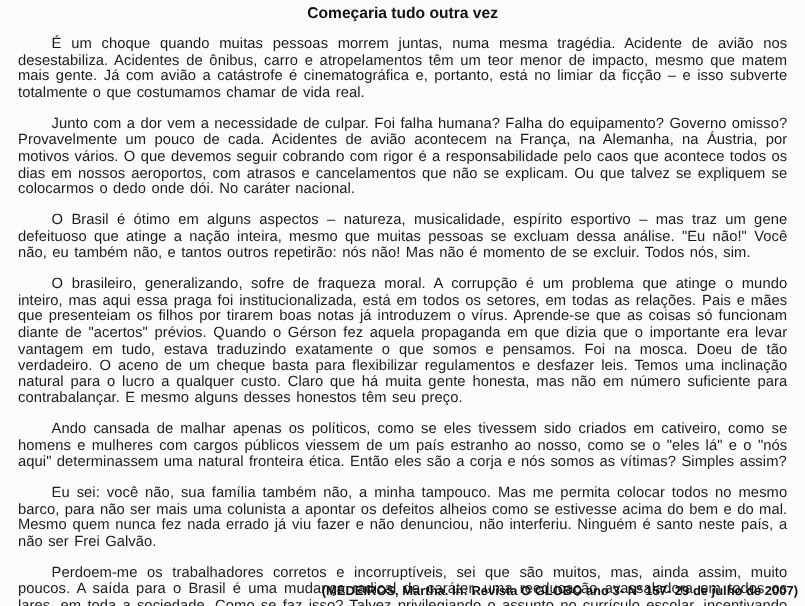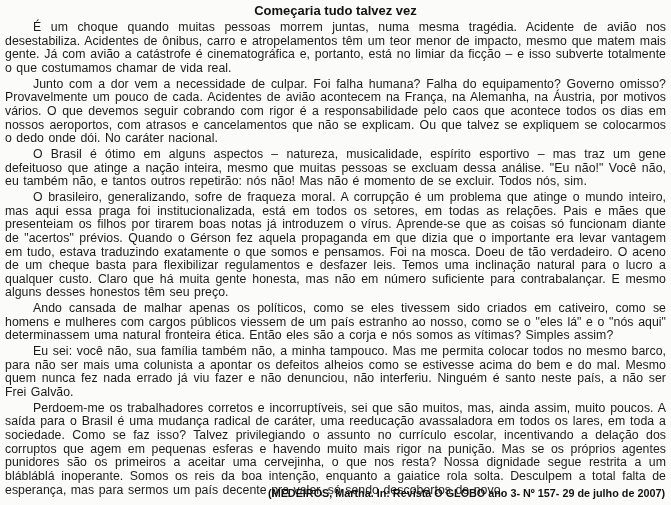--- a/index.html
+++ b/index.html
@@ -20,21 +20,21 @@
   }
   .title {
     margin: 1px 0 3px 0;
     text-align: center;
     font-size: 13px;
     font-weight: bold;
     color: #111111;
     line-height: 15px;
   }
   .body-par {
-    margin: 2px;
+    margin: 12px;
     font-size: 12.3px;
     line-height: 13.65px;
     text-align: justify;
     text-indent: 28px;
     word-spacing: 1px;
     letter-spacing: 0.05px;
   }
   .citation {
     position: absolute;
     right: 6px;
@@ -43,21 +43,21 @@
     font-size: 10.8px;
     font-weight: bold;
     color: #111111;
     text-align: right;
   }
 </style>
 </head>
 <body>
 
 <div class="page">
-  <h1 class="title">Começaria tudo talvez vez</h1>
+  <h1 class="title">Começaria tudo outra vez</h1>
 
   <p class="body-par">É um choque quando muitas pessoas morrem juntas, numa mesma tragédia. Acidente de avião nos desestabiliza. Acidentes de ônibus, carro e atropelamentos têm um teor menor de impacto, mesmo que matem mais gente. Já com avião a catástrofe é cinematográfica e, portanto, está no limiar da ficção – e isso subverte totalmente o que costumamos chamar de vida real.</p>
   <p class="body-par">Junto com a dor vem a necessidade de culpar. Foi falha humana? Falha do equipamento? Governo omisso? Provavelmente um pouco de cada. Acidentes de avião acontecem na França, na Alemanha, na Áustria, por motivos vários. O que devemos seguir cobrando com rigor é a responsabilidade pelo caos que acontece todos os dias em nossos aeroportos, com atrasos e cancelamentos que não se explicam. Ou que talvez se expliquem se colocarmos o dedo onde dói. No caráter nacional.</p>
   <p class="body-par">O Brasil é ótimo em alguns aspectos – natureza, musicalidade, espírito esportivo – mas traz um gene defeituoso que atinge a nação inteira, mesmo que muitas pessoas se excluam dessa análise. "Eu não!" Você não, eu também não, e tantos outros repetirão: nós não! Mas não é momento de se excluir. Todos nós, sim.</p>
   <p class="body-par">O brasileiro, generalizando, sofre de fraqueza moral. A corrupção é um problema que atinge o mundo inteiro, mas aqui essa praga foi institucionalizada, está em todos os setores, em todas as relações. Pais e mães que presenteiam os filhos por tirarem boas notas já introduzem o vírus. Aprende-se que as coisas só funcionam diante de "acertos" prévios. Quando o Gérson fez aquela propaganda em que dizia que o importante era levar vantagem em tudo, estava traduzindo exatamente o que somos e pensamos. Foi na mosca. Doeu de tão verdadeiro. O aceno de um cheque basta para flexibilizar regulamentos e desfazer leis. Temos uma inclinação natural para o lucro a qualquer custo. Claro que há muita gente honesta, mas não em número suficiente para contrabalançar. E mesmo alguns desses honestos têm seu preço.</p>
   <p class="body-par">Ando cansada de malhar apenas os políticos, como se eles tivessem sido criados em cativeiro, como se homens e mulheres com cargos públicos viessem de um país estranho ao nosso, como se o "eles lá" e o "nós aqui" determinassem uma natural fronteira ética. Então eles são a corja e nós somos as vítimas? Simples assim?</p>
   <p class="body-par">Eu sei: você não, sua família também não, a minha tampouco. Mas me permita colocar todos no mesmo barco, para não ser mais uma colunista a apontar os defeitos alheios como se estivesse acima do bem e do mal. Mesmo quem nunca fez nada errado já viu fazer e não denunciou, não interferiu. Ninguém é santo neste país, a não ser Frei Galvão.</p>
   <p class="body-par">Perdoem-me os trabalhadores corretos e incorruptíveis, sei que são muitos, mas, ainda assim, muito poucos. A saída para o Brasil é uma mudança radical de caráter, uma reeducação avassaladora em todos os lares, em toda a sociedade. Como se faz isso? Talvez privilegiando o assunto no currículo escolar, incentivando a delação dos corruptos que agem em pequenas esferas e havendo muito mais rigor na punição. Mas se os próprios agentes punidores são os primeiros a aceitar uma cervejinha, o que nos resta? Nossa dignidade segue restrita a um blábláblá inoperante. Somos os reis da boa intenção, enquanto a gaiatice rola solta. Desculpem a total falta de esperança, mas para sermos um país decente pra valer, só sendo descobertos de novo.</p>
 
   <p class="citation">(MEDEIROS, Martha. In: Revista O GLOBO ano 3- Nº 157- 29 de julho de 2007)</p>

